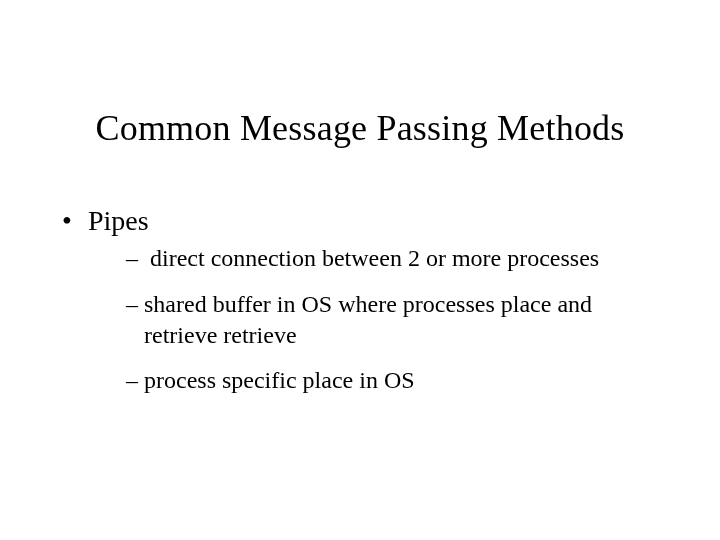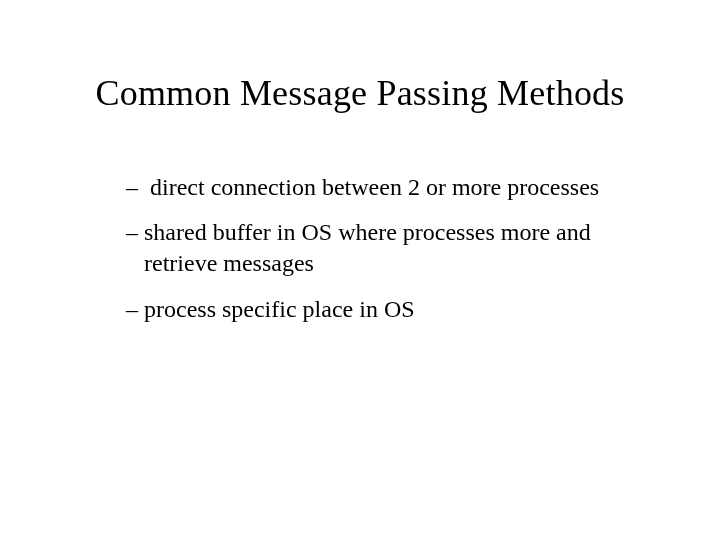--- a/index.html
+++ b/index.html
@@ -14,21 +14,21 @@
   .slide {
     box-sizing: border-box;
     width: 720px;
     height: 540px;
     padding: 0;
     position: relative;
   }
   .title {
     font-size: 36px;
     text-align: center;
-    padding-top: 72px;
+    padding-top: 107px;
     letter-spacing: 0.2px;
   }
   .body {
     padding: 54px 54px 0 54px;
     font-size: 28px;
     line-height: 1.3;
   }
   .lvl1 {
     margin: 0 0 4px 0;
     padding-left: 34px;
@@ -54,20 +54,21 @@
   }
 </style>
 </head>
 <body>
 
 <div class="slide">
   <div class="title">Common Message Passing Methods</div>
 
   <div class="body">
 
+    <div class="lvl1">Pipes</div>
     <div class="lvl2">direct connection between 2 or more processes</div>
 
-    <div class="lvl2 tight">shared buffer in OS where processes more and retrieve messages</div>
+    <div class="lvl2 tight">shared buffer in OS where processes place and retrieve retrieve</div>
 
     <div class="lvl2 tight">process specific place in OS</div>
 
   </div>
 </div>
 
 </body></html>

